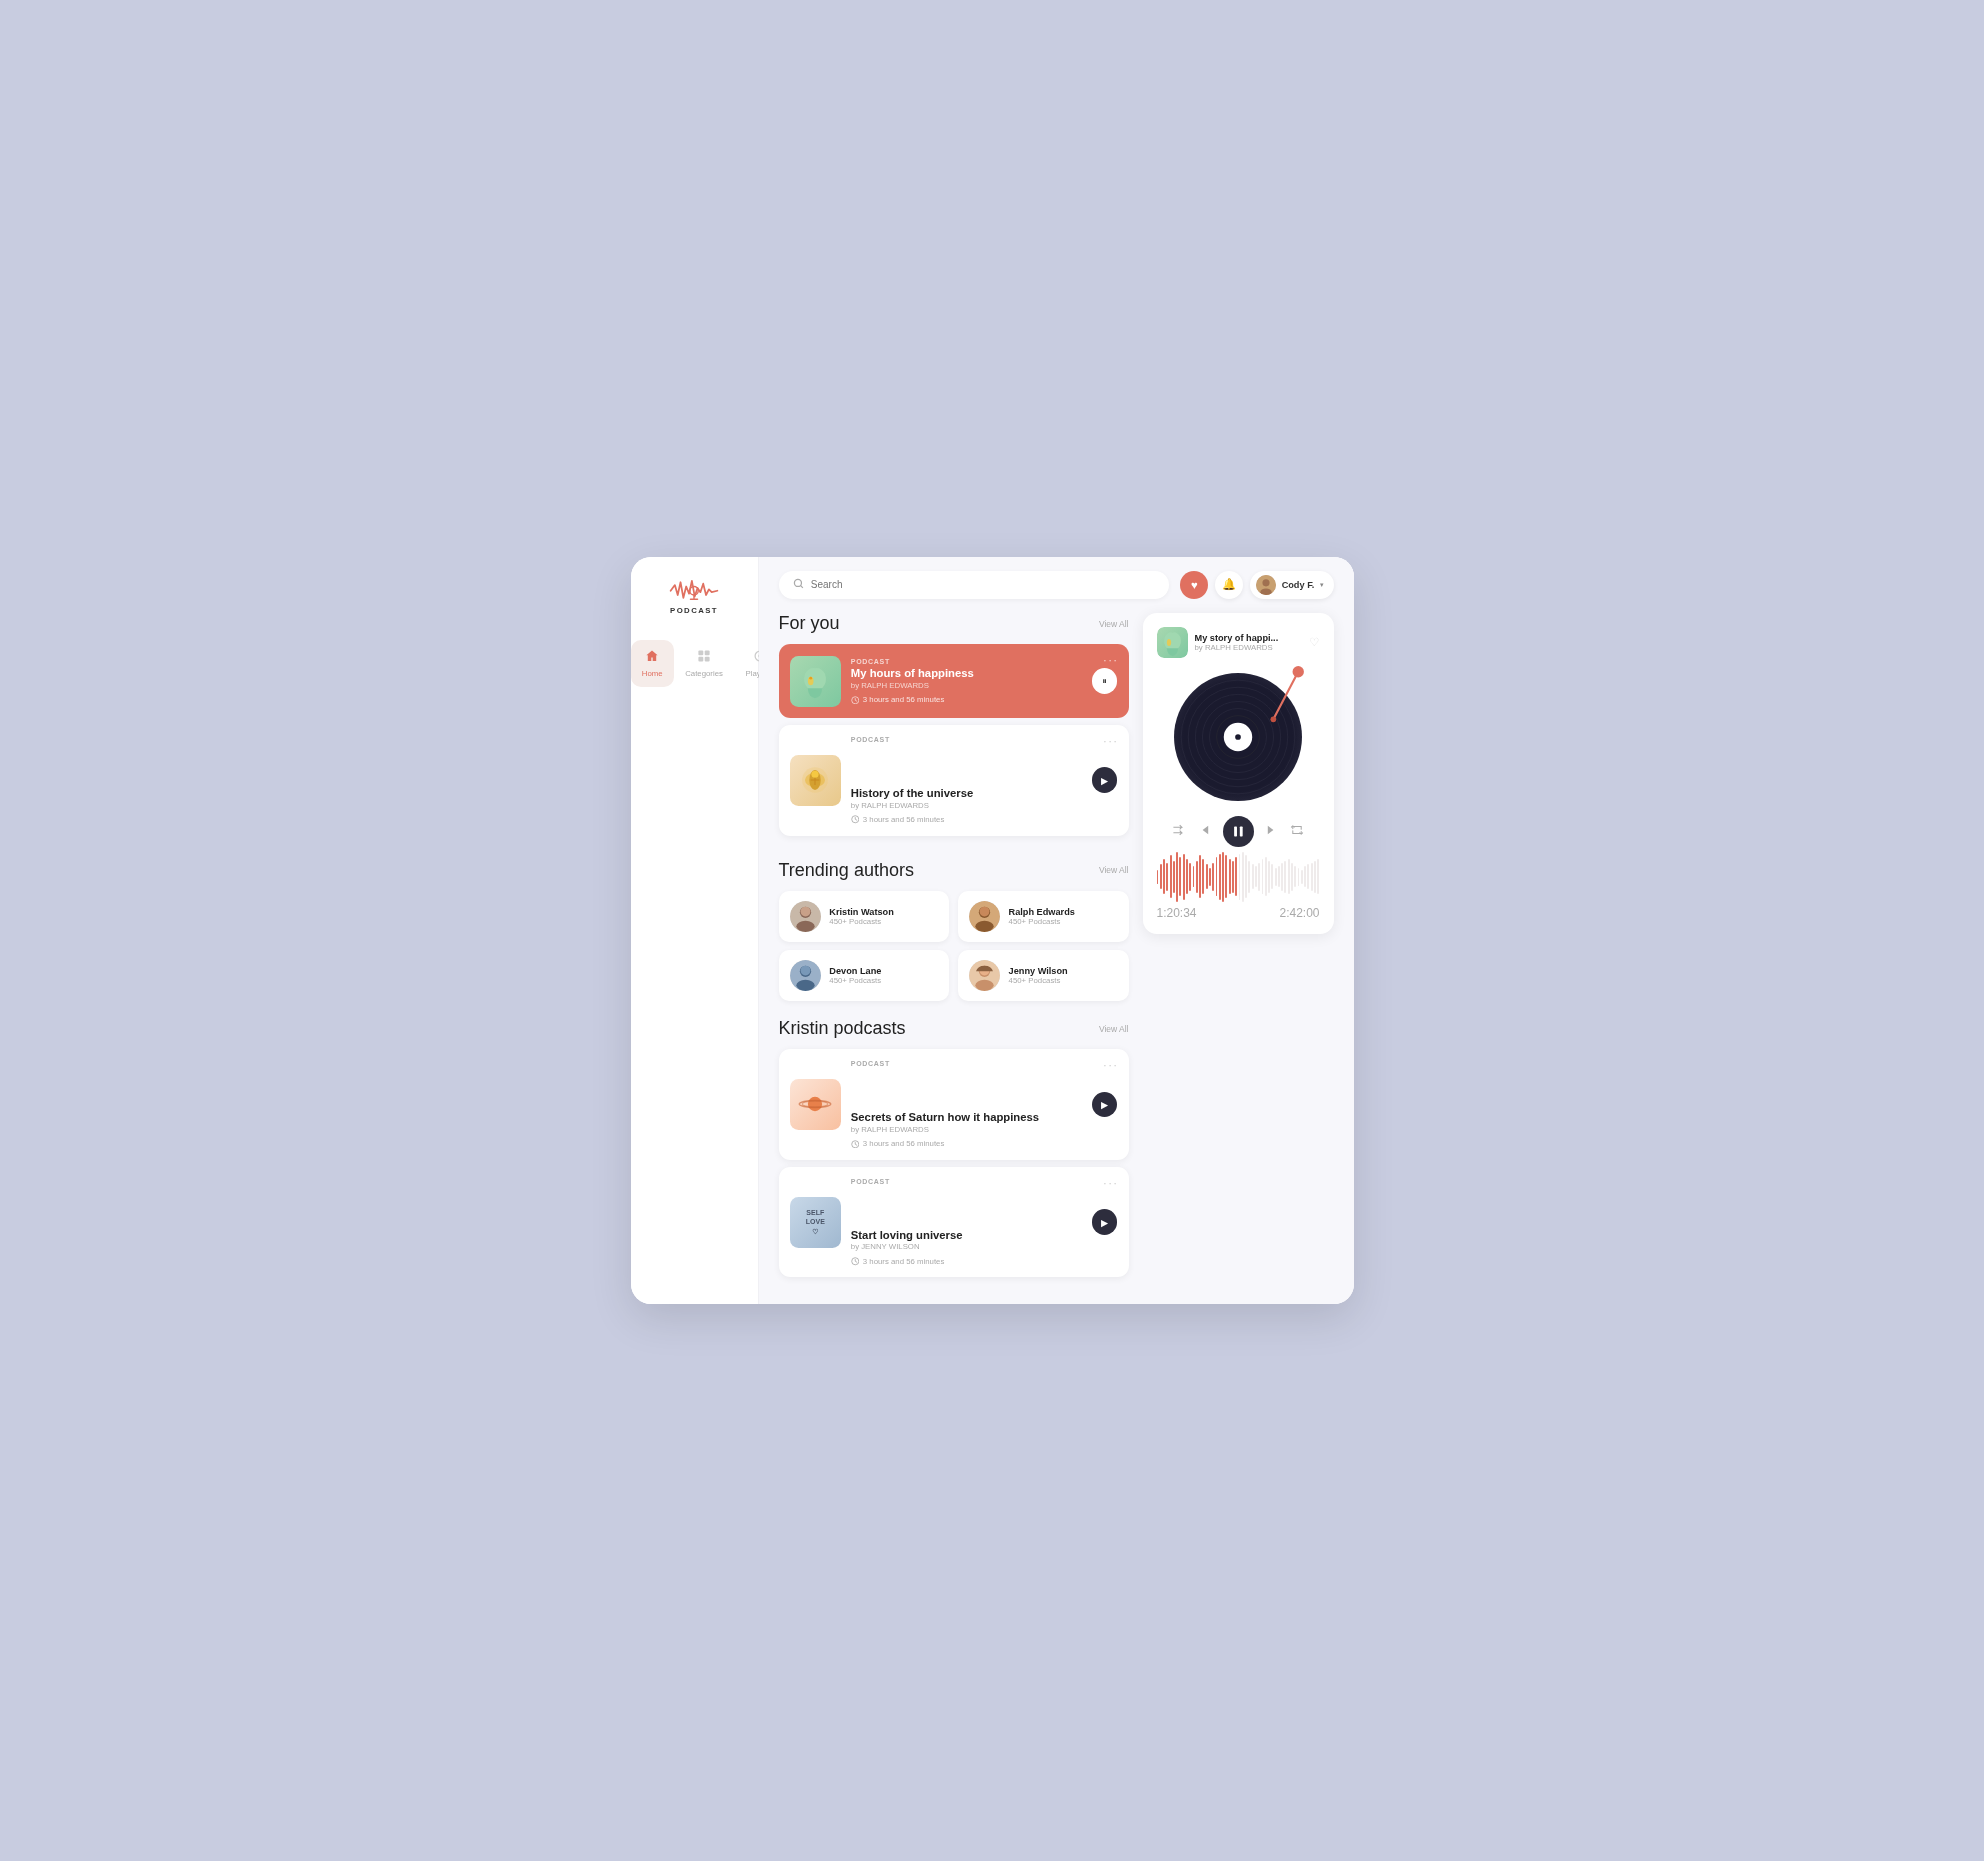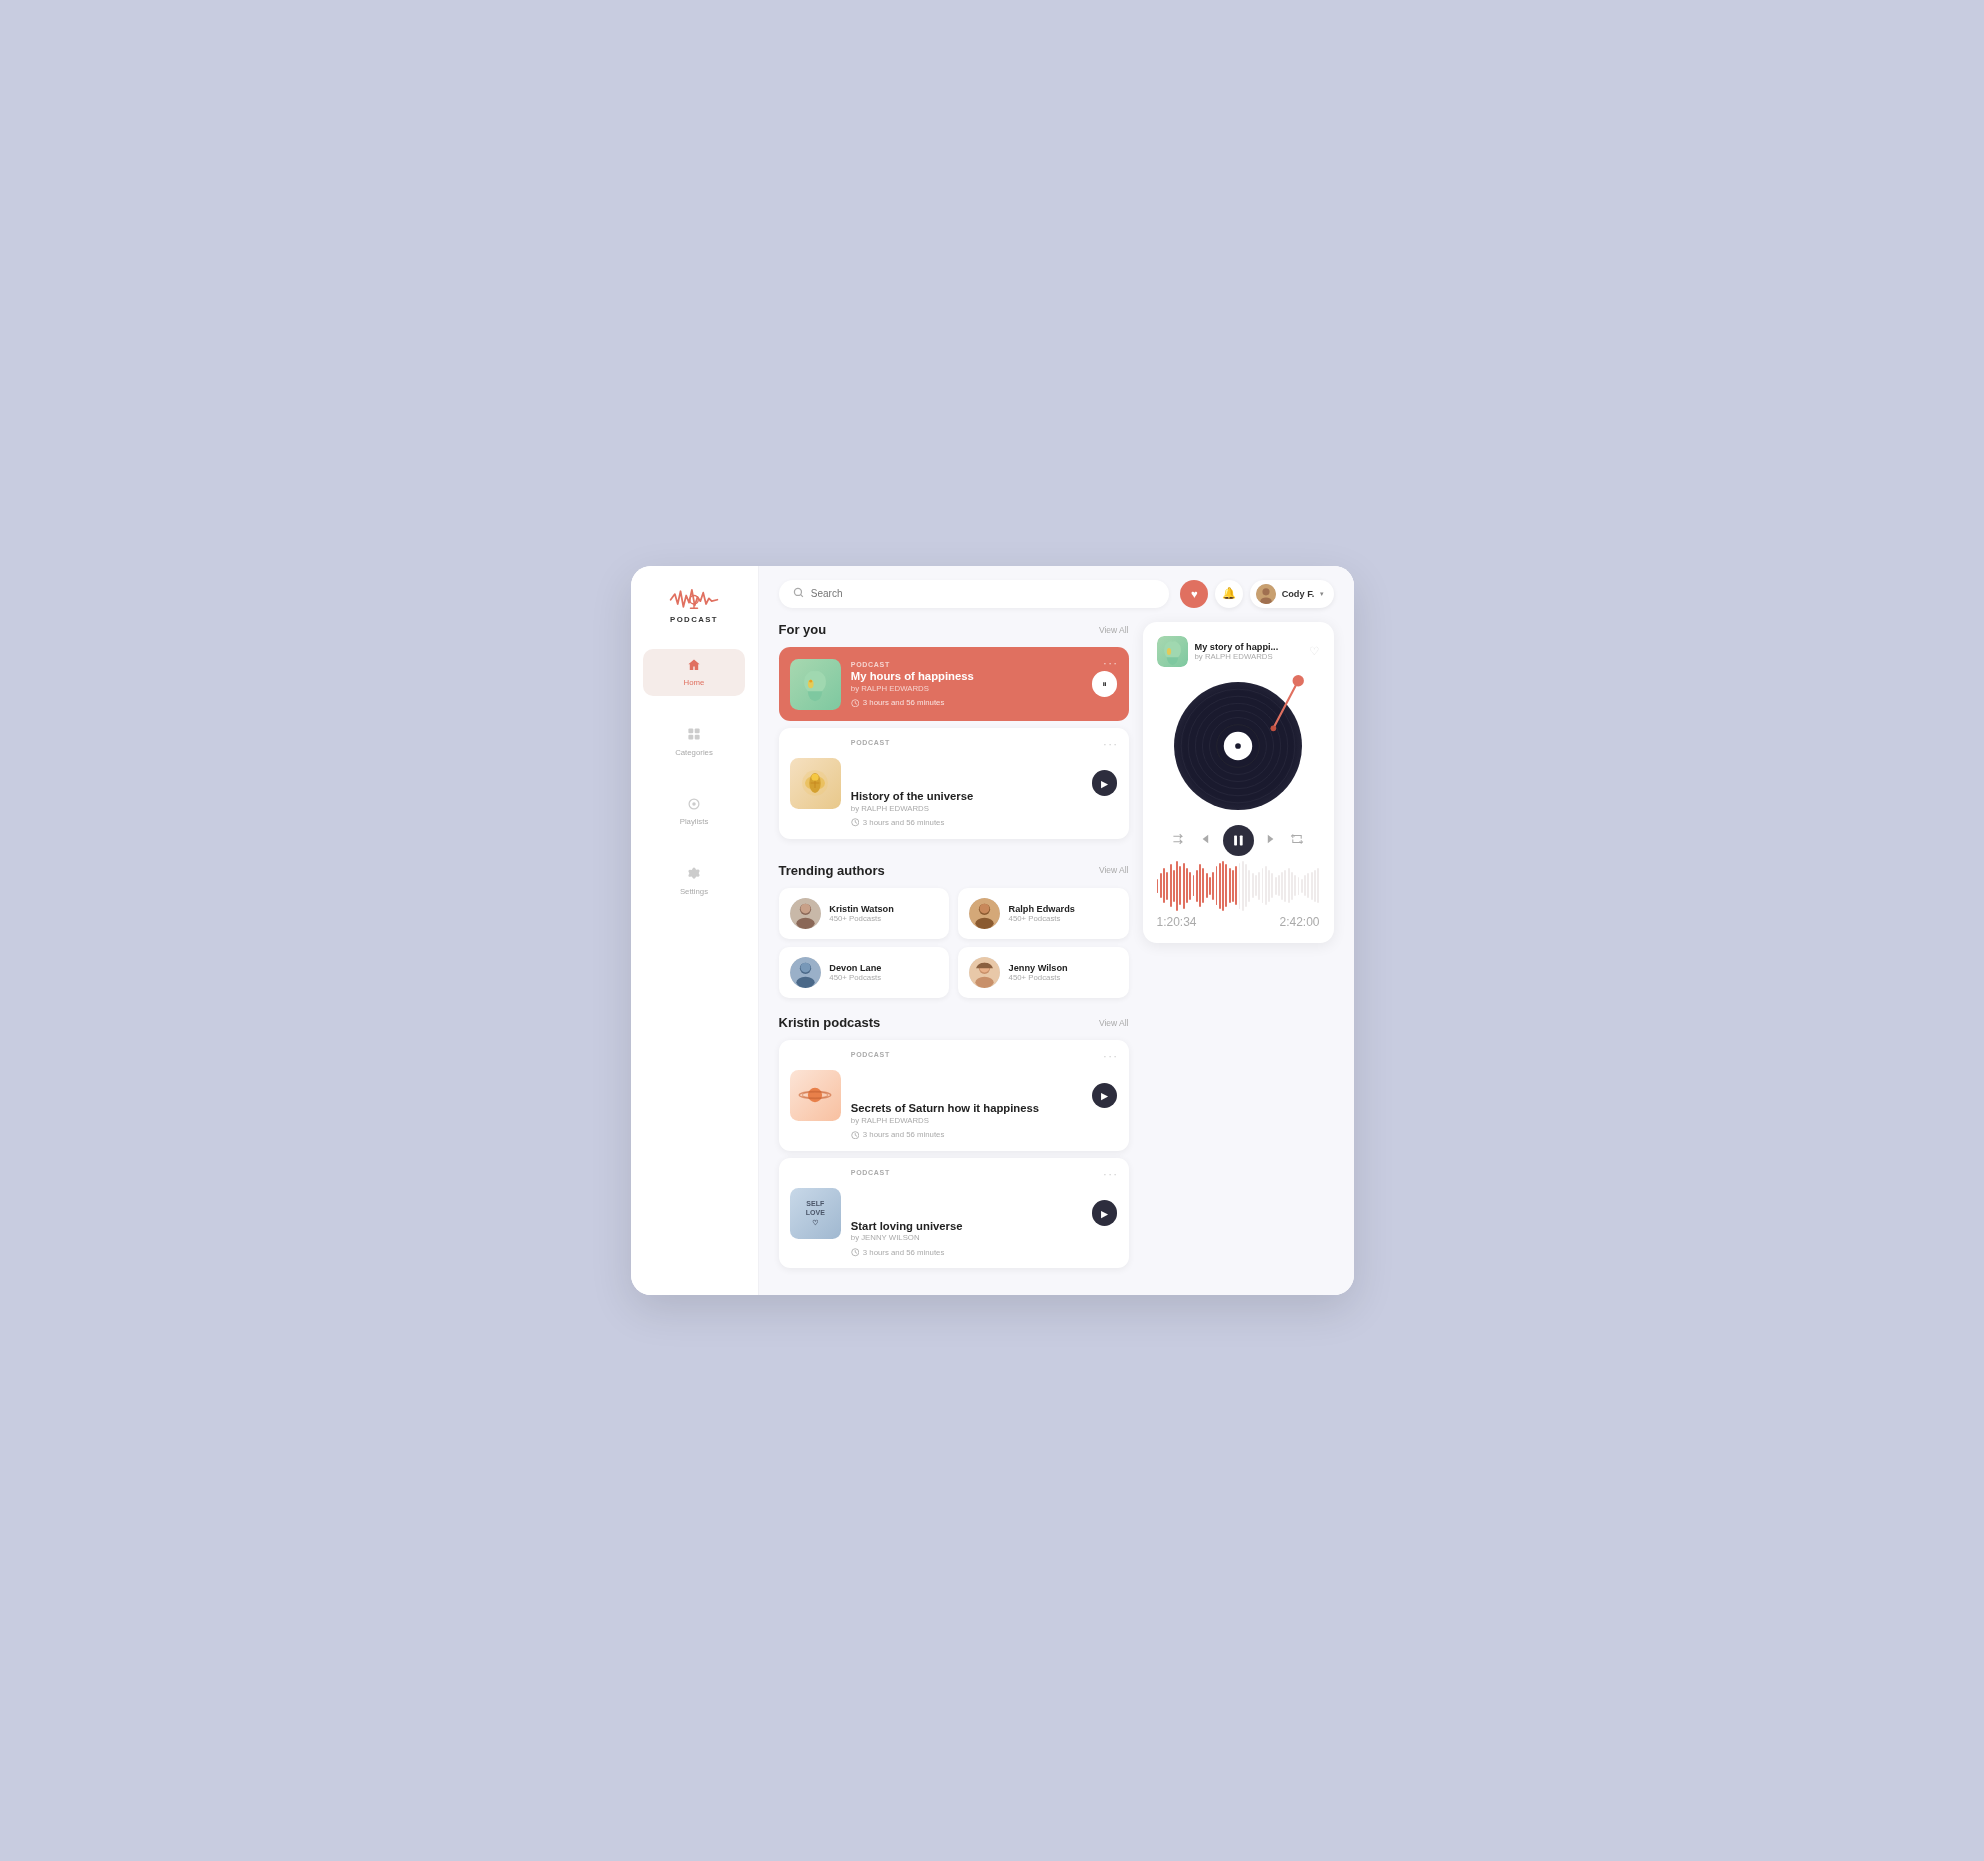--- a/index.html
+++ b/index.html
@@ -43,23 +43,23 @@
       margin-bottom: 2.8px;
     }
     .logo-text {
       font-size: 7.8px;
       font-weight: 700;
       letter-spacing: 1.4px;
       color: #333;
     }
     .nav-items {
       display: flex;
-      flex-direction: column;
-      align-items: center;
-      gap: 23px;
+      flex-direction: row;
+      align-items: center;
+      gap: 0;
       width: 100%;
     }
     .nav-item {
       display: flex;
       flex-direction: column;
       align-items: center;
       gap: 3.5px;
       padding: 8.5px 11.3px;
       border-radius: 10px;
       cursor: pointer;
@@ -168,21 +168,21 @@
       flex: 1;
     }
     .left-panel { flex: 1; display: flex; flex-direction: column; gap: 17px; }
     
     .section-header {
       display: flex;
       justify-content: space-between;
       align-items: center;
       margin-bottom: 10px;
     }
-    .section-title { font-size: 13px; font-weight: 700; color: #222; }
+    .section-title { font-size: 18px; font-weight: 400; color: #222; }
     .view-all { font-size: 8.5px; color: #aaa; cursor: pointer; }
     
     .podcast-card {
       border-radius: 11.3px;
       padding: 11.3px;
       display: flex;
       align-items: center;
       gap: 10px;
       margin-bottom: 7px;
       position: relative;

